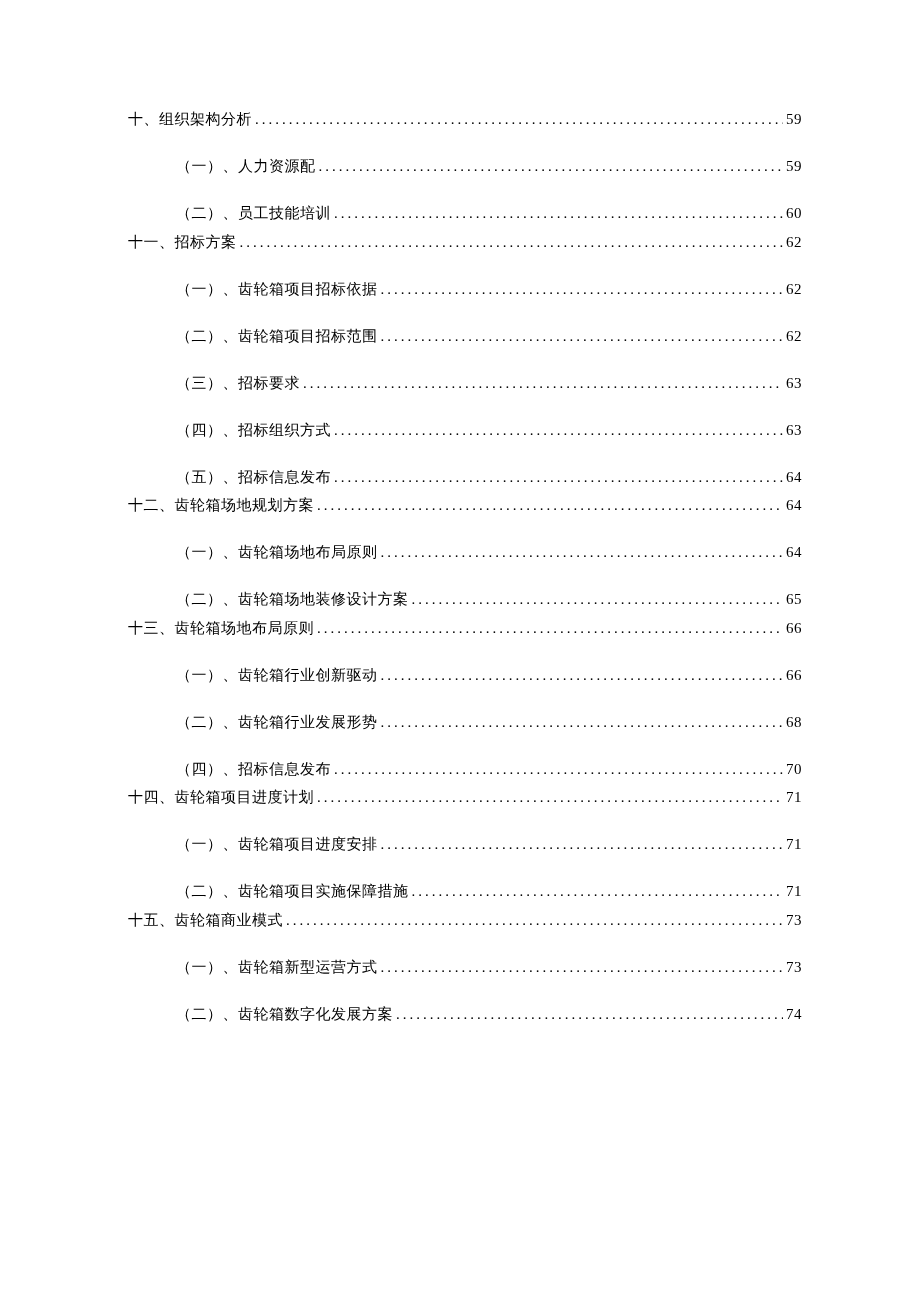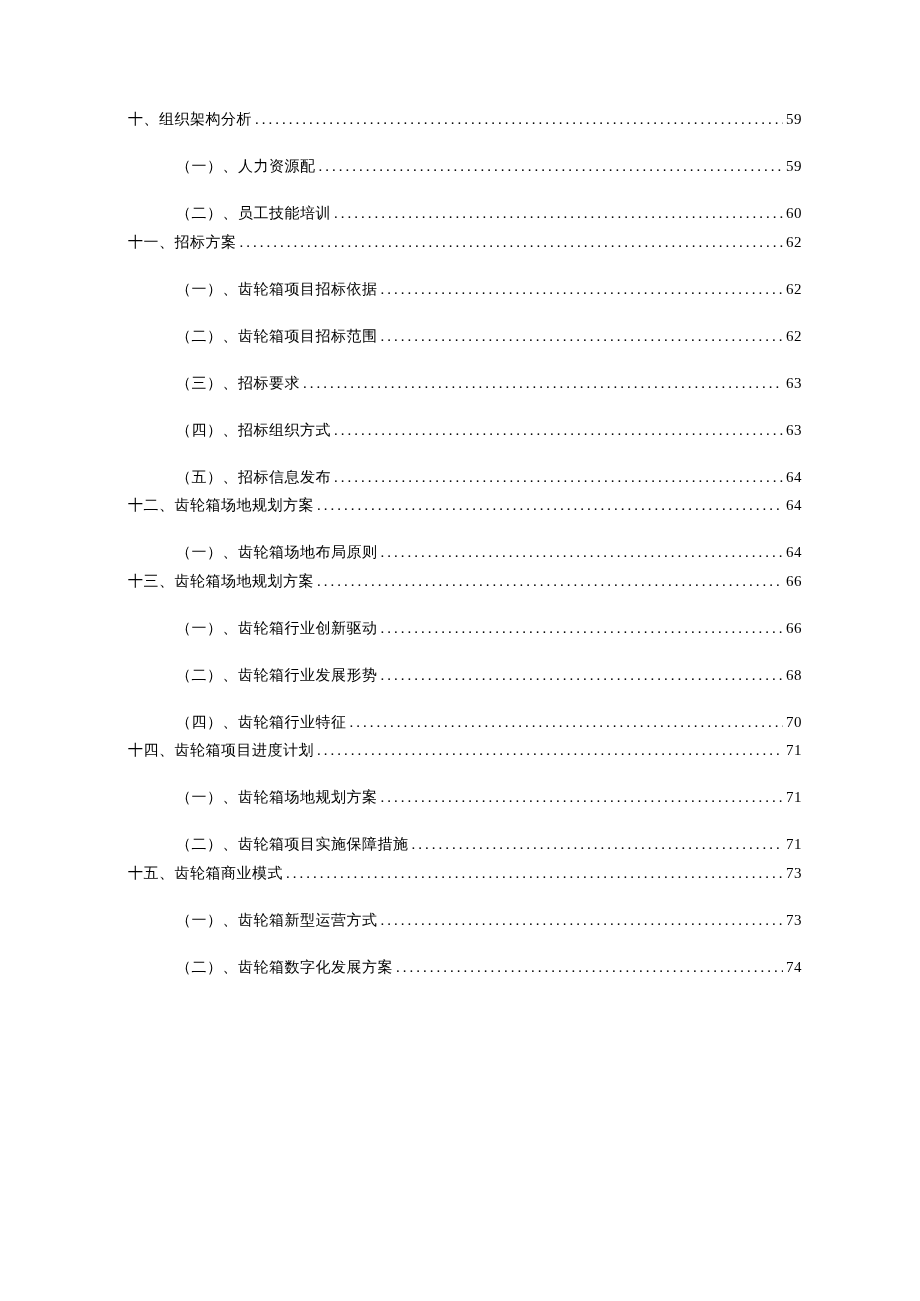--- a/index.html
+++ b/index.html
@@ -87,47 +87,52 @@
     <div class="toc-row l1">
       <span class="toc-label">十二、齿轮箱场地规划方案</span>
       <span class="toc-dots"></span>
       <span class="toc-page">64</span>
     </div>
     <div class="toc-row l2">
       <span class="toc-label">（一）、齿轮箱场地布局原则</span>
       <span class="toc-dots"></span>
       <span class="toc-page">64</span>
     </div>
+    <div class="toc-row l2">
+      <span class="toc-label">（二）、齿轮箱场地装修设计方案</span>
+      <span class="toc-dots"></span>
+      <span class="toc-page">65</span>
+    </div>
     <div class="toc-row l1">
-      <span class="toc-label">十三、齿轮箱场地规划方案</span>
+      <span class="toc-label">十三、齿轮箱场地布局原则</span>
       <span class="toc-dots"></span>
       <span class="toc-page">66</span>
     </div>
     <div class="toc-row l2">
       <span class="toc-label">（一）、齿轮箱行业创新驱动</span>
       <span class="toc-dots"></span>
       <span class="toc-page">66</span>
     </div>
     <div class="toc-row l2">
       <span class="toc-label">（二）、齿轮箱行业发展形势</span>
       <span class="toc-dots"></span>
       <span class="toc-page">68</span>
     </div>
     <div class="toc-row l2">
-      <span class="toc-label">（四）、齿轮箱行业特征</span>
+      <span class="toc-label">（四）、招标信息发布</span>
       <span class="toc-dots"></span>
       <span class="toc-page">70</span>
     </div>
     <div class="toc-row l1">
       <span class="toc-label">十四、齿轮箱项目进度计划</span>
       <span class="toc-dots"></span>
       <span class="toc-page">71</span>
     </div>
     <div class="toc-row l2">
-      <span class="toc-label">（一）、齿轮箱场地规划方案</span>
+      <span class="toc-label">（一）、齿轮箱项目进度安排</span>
       <span class="toc-dots"></span>
       <span class="toc-page">71</span>
     </div>
     <div class="toc-row l2">
       <span class="toc-label">（二）、齿轮箱项目实施保障措施</span>
       <span class="toc-dots"></span>
       <span class="toc-page">71</span>
     </div>
     <div class="toc-row l1">
       <span class="toc-label">十五、齿轮箱商业模式</span>

